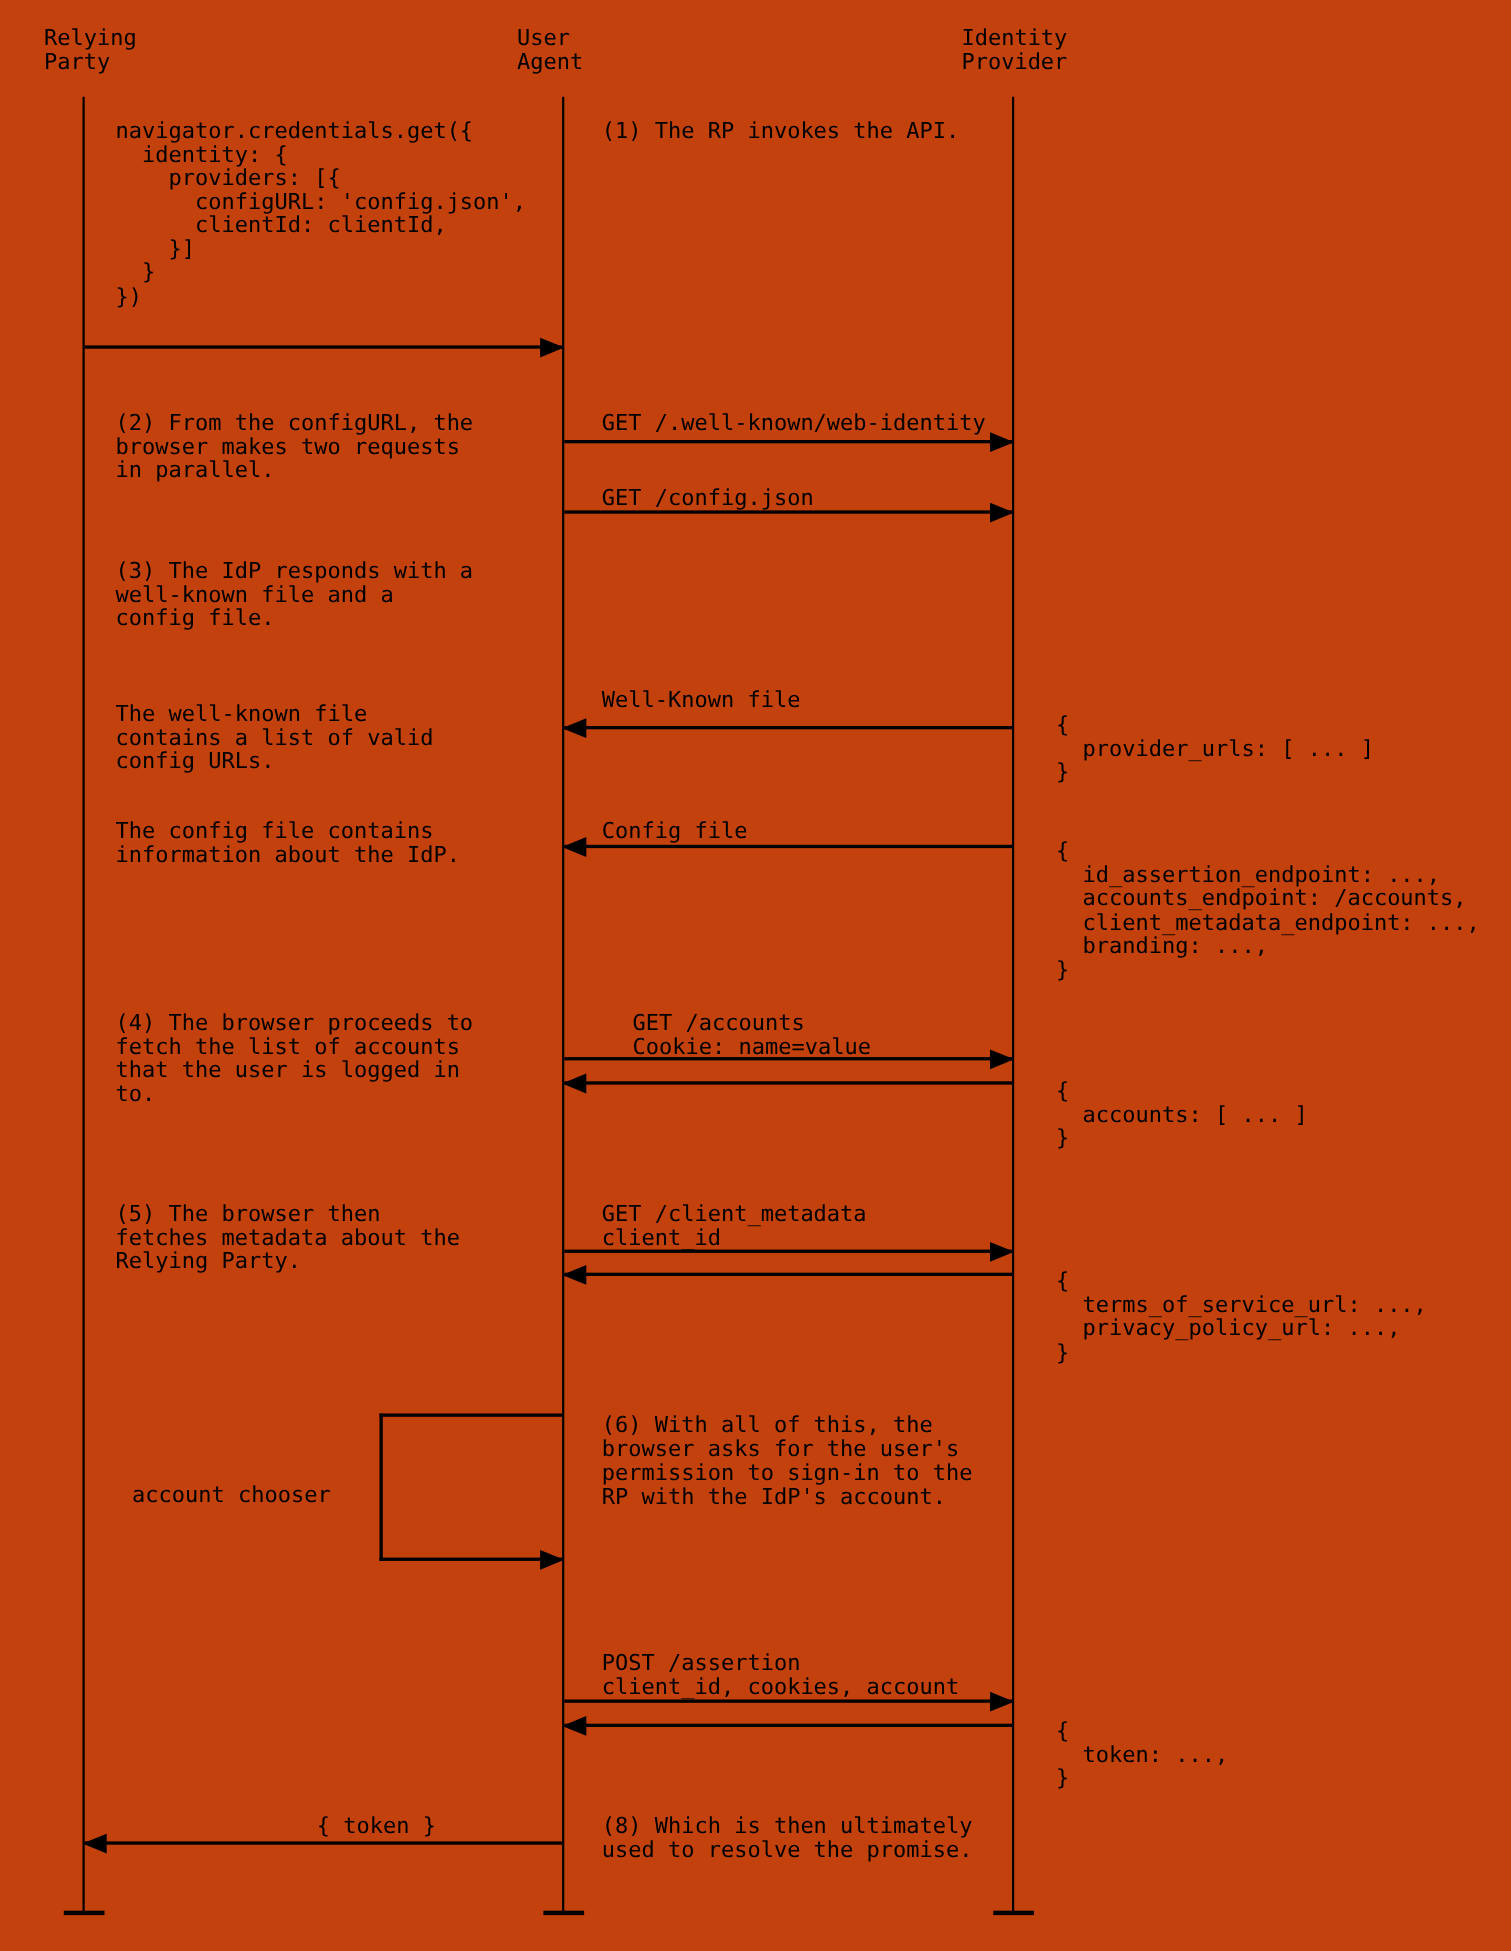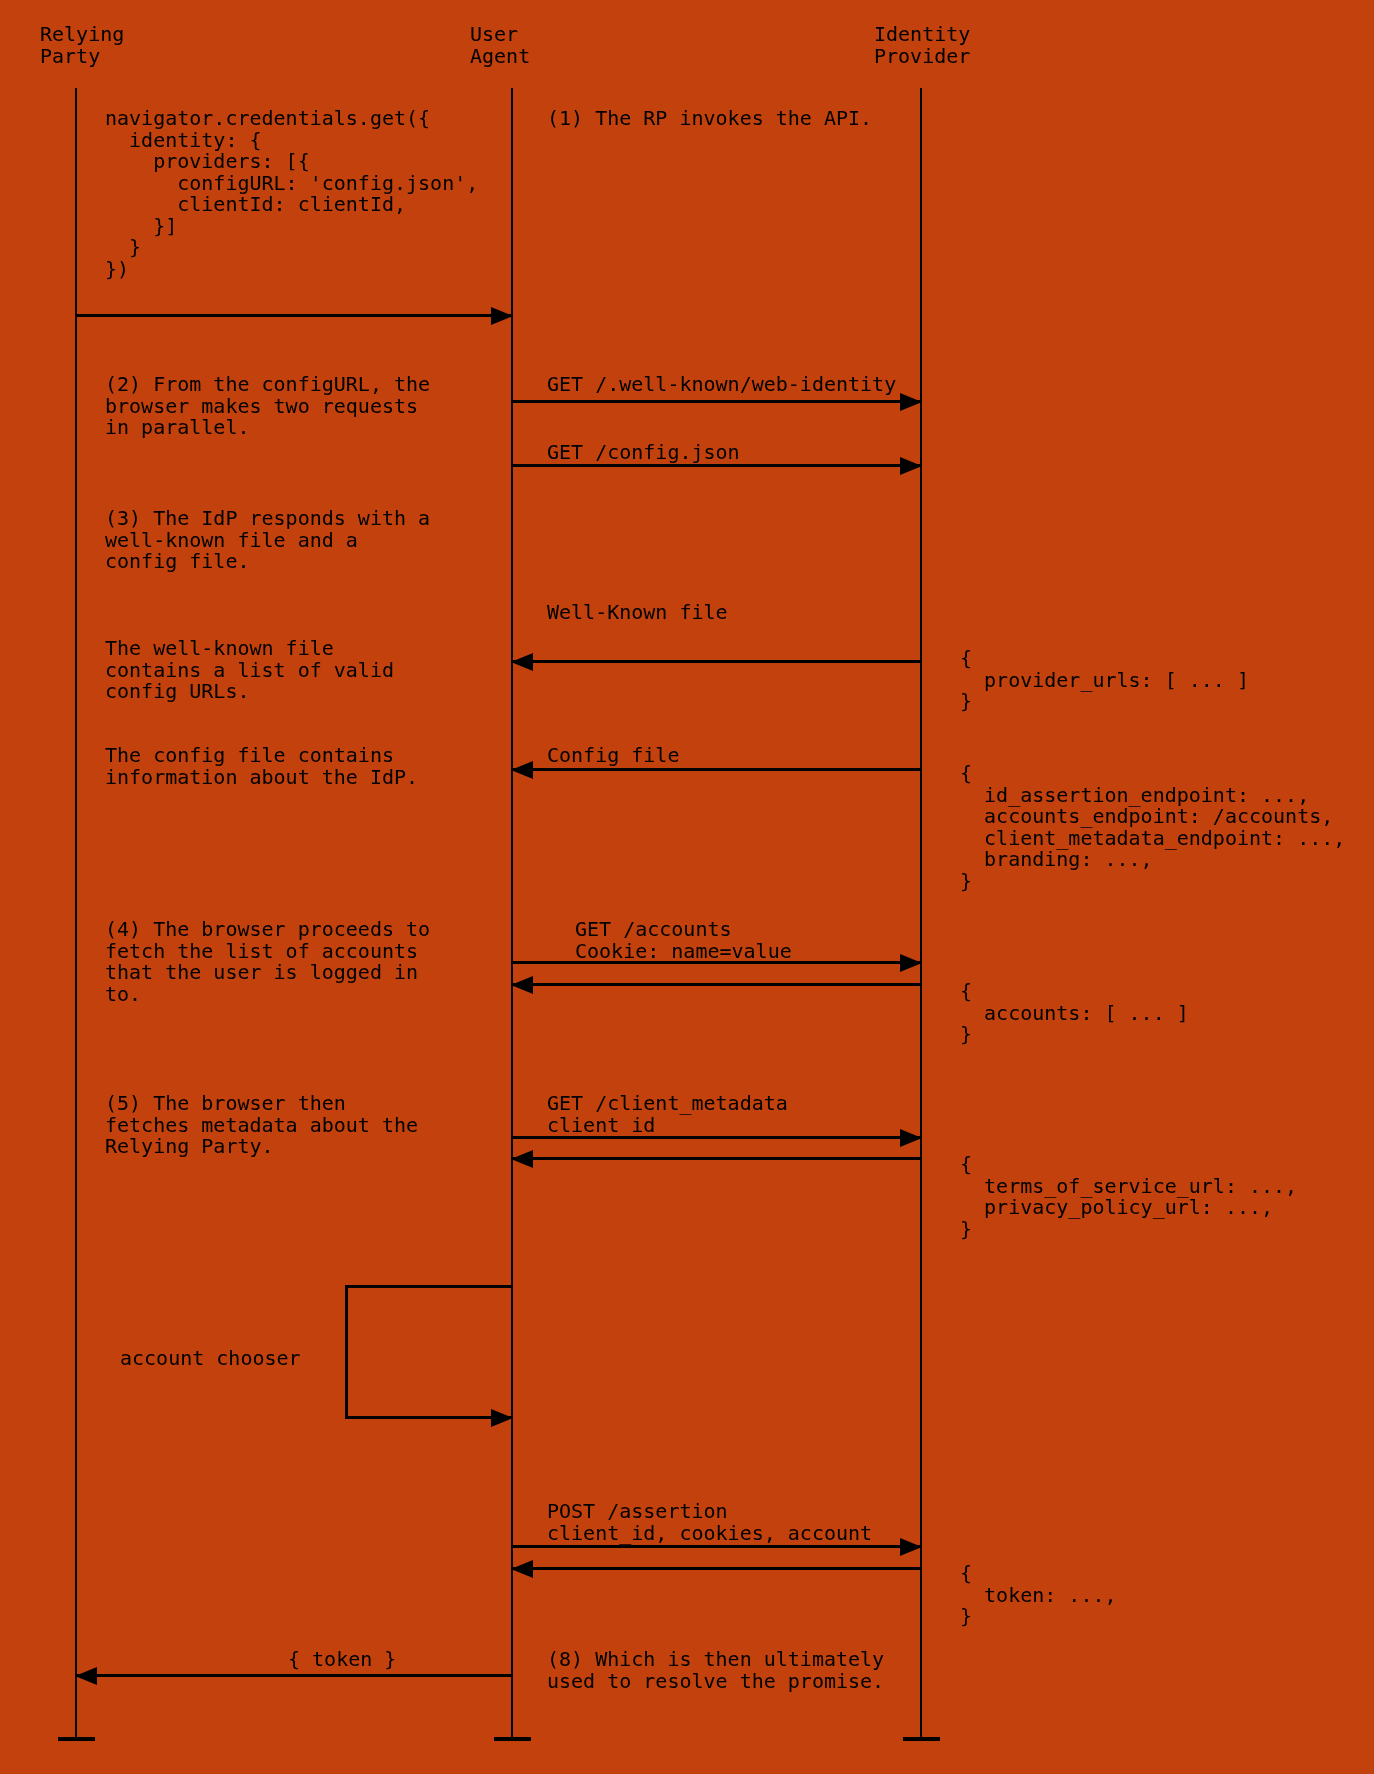--- a/index.html
+++ b/index.html
@@ -110,21 +110,21 @@
       <i class="head"></i>
     </div>
 
   <pre class="t" style="left:105px; top:508px;">(3) The IdP responds with a
 well-known file and a
 config file.</pre>
 
   <pre class="t" style="left:105px; top:638px;">The well-known file
 contains a list of valid
 config URLs.</pre>
-  <pre class="t" style="left:547px; top:602px;">Well-Known file</pre>
+  <pre class="t" style="left:547px; top:626px;">Well-Known file</pre>
   <div class="arrow dir-left" style="left:513px; top:660px; width:407px;">
       <i class="head"></i>
     </div>
   <pre class="t" style="left:960px; top:648px;">{
   provider_urls: [ ... ]
 }</pre>
 
   <pre class="t" style="left:105px; top:745px;">The config file contains
 information about the IdP.</pre>
   <pre class="t" style="left:547px; top:745px;text-align:center;">Config file</pre>
@@ -169,20 +169,24 @@
   terms_of_service_url: ...,
   privacy_policy_url: ...,
 }</pre>
 
   <div class="hline" style="left:345px; top:1285px; width:166px;"></div>
   <div class="vline" style="left:345px; top:1285px; height:134px;"></div>
   <div class="arrow dir-right" style="left:345px; top:1416px; width:166px;">
       <i class="head"></i>
     </div>
   <pre class="t" style="left:120px; top:1348px;">account chooser</pre>
+  <pre class="t" style="left:547px; top:1285px;">(6) With all of this, the
+browser asks for the user's
+permission to sign-in to the
+RP with the IdP's account.</pre>
 
   <pre class="t" style="left:547px; top:1501px;">POST /assertion
 client_id, cookies, account</pre>
   <div class="arrow dir-right" style="left:513px; top:1545px; width:407px;">
       <i class="head"></i>
     </div>
   <div class="arrow dir-left" style="left:513px; top:1567px; width:407px;">
       <i class="head"></i>
     </div>
   <pre class="t" style="left:960px; top:1563px;">{

